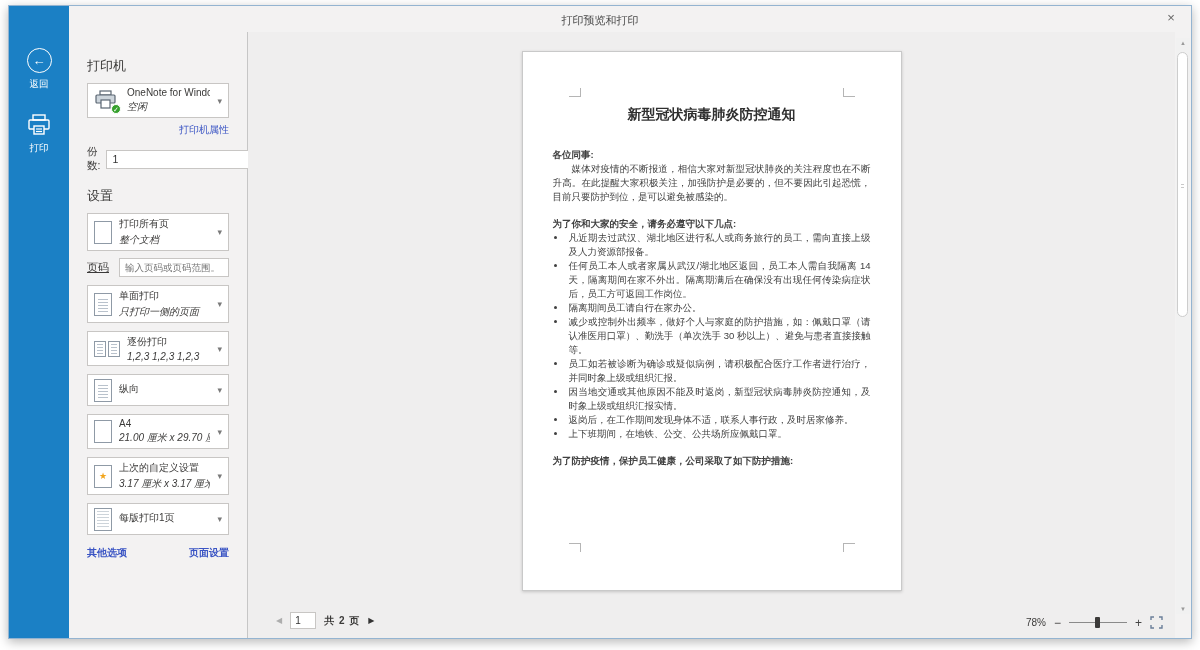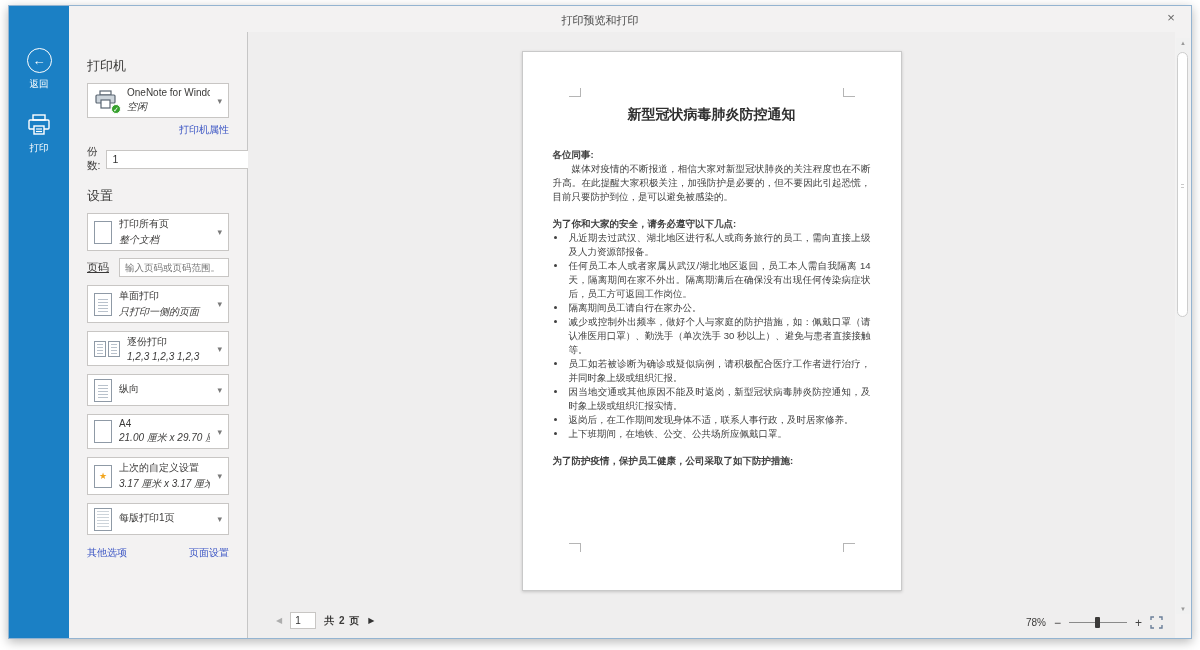--- a/index.html
+++ b/index.html
@@ -48,21 +48,21 @@
   .stepper span { flex:1; font-size:6px; line-height:8px; text-align:center; color:#444; }
 
   .settings-header { margin-top:14px; }
 
   .pages-row { display:flex; align-items:center; margin-top:7px; }
   .pages-label { font-size:11px; color:#3b3a39; width:26px;text-decoration:underline; }
   .pages-row input { flex:1; margin-left:6px; height:19px; border:1px solid #c8c6c4; background:#fff;
     font-size:9.5px; padding-left:5px; color:#444; outline:none; min-width:0; font-family:inherit; }
   .pages-row input::placeholder { color:#767676; }
 
-  .bottom-links { display:flex; justify-content:space-between; margin-top:11px; }
+  .bottom-links { display:flex; justify-content:space-between; margin-top:11px;font-weight:bold; }
 
   
   .ic { flex:0 0 auto; position:relative; }
   .ic-page { width:18px; height:23px; background:#fff; border:1px solid #8f9aa6; }
   .ic-lines { background-image:repeating-linear-gradient(#fff 0 2px, #b9c2cc 2px 3px); background-clip:content-box; padding:3px; }
   .ic-collate { width:26px; height:22px; display:flex; gap:2px; }
   .ic-collate i { display:block; width:12px; height:16px; margin-top:3px; background:#fff; border:1px solid #8f9aa6;
     background-image:repeating-linear-gradient(#fff 0 2px, #b9c2cc 2px 3px); background-clip:content-box; padding:2px; }
   .ic-star::after { content:"★"; position:absolute; left:0; right:0; top:5px; text-align:center; font-size:9px; color:#f2a51c; }
   .ic-sheet { background-image:repeating-linear-gradient(#fff 0 2px, #cdd4da 2px 3px); background-clip:content-box; padding:2px; }

